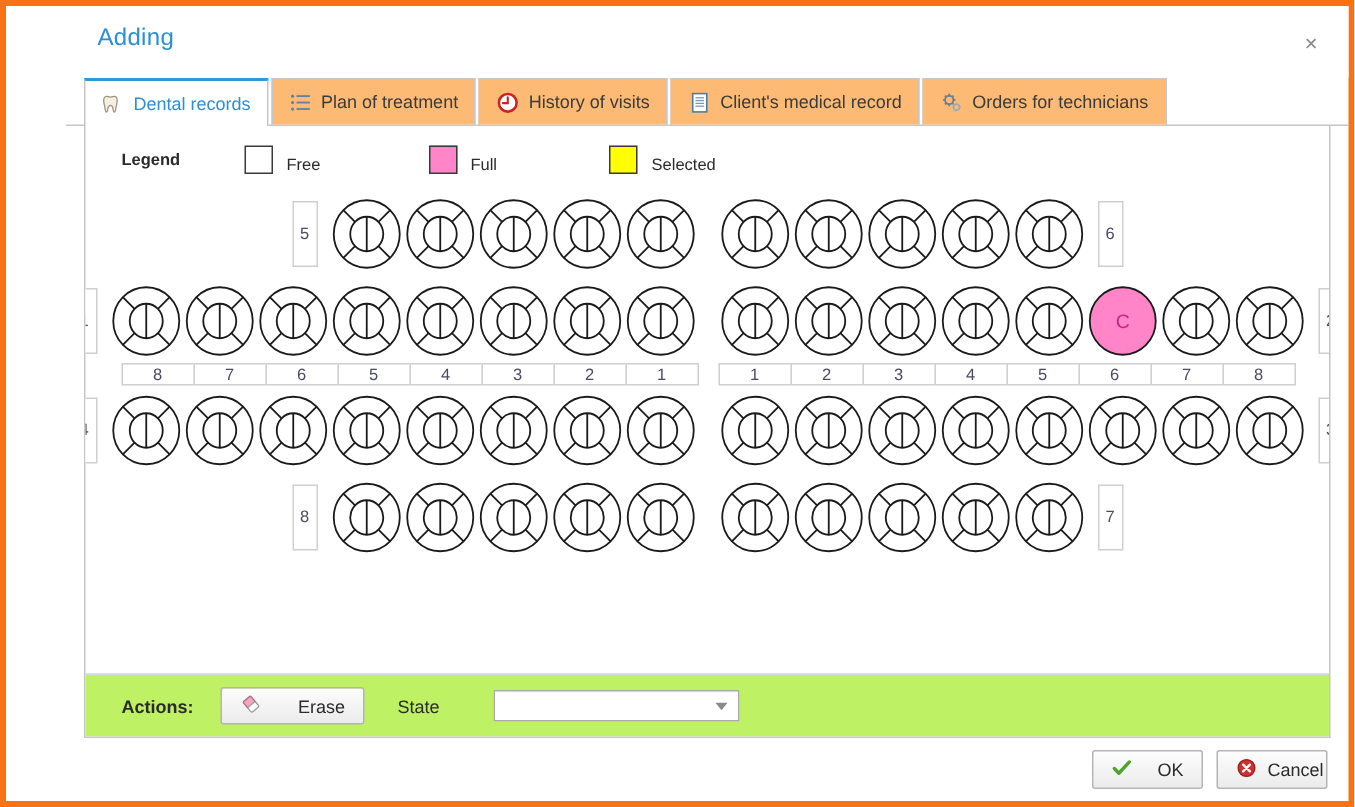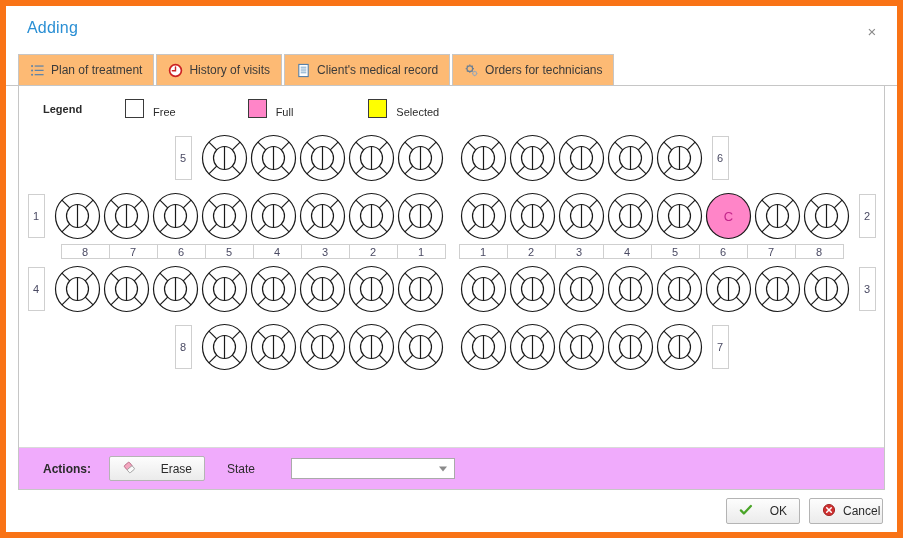--- a/index.html
+++ b/index.html
@@ -7,23 +7,24 @@
     width: 903px; height: 538px;
     font-family: "Liberation Sans", sans-serif;
     background: #ffffff;
     overflow: hidden;
   }
 
   .window {
     position: relative;
     width: 903px; height: 538px;
     background: #ffffff;
-    border: 6px solid #f97316;
+    border: 4px solid #f97316;
     display: flex;
     flex-direction: column;
+    padding-left: 40px;
   }
 
   
   .titlebar {
     height: 48px;
     flex: 0 0 48px;
     position: relative;
     background: #ffffff;
   }
   .title-text {
@@ -181,21 +182,21 @@
   
   .actions {
     position: absolute;
     left: 0; right: 0; bottom: 0;
     height: 42px;
     border-top: 1px solid #d9d9d9;
     display: flex;
     align-items: center;
     padding-left: 24px;
     gap: 0;
-    background: #f0abfc;
+    background: #bef264;
   }
   .actions-label { font-size: 12px; font-weight: bold; color: #2b2b2b; margin-right: 18px; }
   .btn {
     display: inline-flex;
     align-items: center;
     justify-content: space-between;
     gap: 7px;
     font-size: 12px;
     color: #2b2b2b;
     background: linear-gradient(#fdfdfd, #ebebeb);
@@ -246,20 +247,28 @@
 
 <div class="window">
 
   <div class="titlebar">
     <div class="title-text">Adding</div>
     <button class="close-btn">×</button>
   </div>
 
   <div class="tabstrip">
 
+    <div class="tab active">
+      <span class="tab-icon">
+        <svg viewBox="0 0 16 16">
+            <path d="M3.2 2.4c-1.3 0-2 1.3-2 3 0 2 .6 3.2.9 5 .2 1.3.3 3.2 1.1 3.2.9 0 .8-1.8 1.1-3.1.2-1 .6-1.7 1.7-1.7s1.5.7 1.7 1.7c.3 1.3.2 3.1 1.1 3.1.8 0 .9-1.9 1.1-3.2.3-1.8.9-3 .9-5 0-1.7-.7-3-2-3-1 0-1.4.5-2.8.5s-1.8-.5-2.8-.5z" fill="#f6efe0" stroke="#9b9384" stroke-width="0.9"></path>
+          </svg>
+      </span>
+      <span>Dental records</span>
+    </div>
 
     <div class="tab">
       <span class="tab-icon">
         <svg viewBox="0 0 16 16">
           <circle cx="2.2" cy="3.3" r="1.1" fill="#5b82a8"></circle>
           <circle cx="2.2" cy="7.9" r="1.1" fill="#5b82a8"></circle>
           <circle cx="2.2" cy="12.5" r="1.1" fill="#5b82a8"></circle>
           <rect x="5" y="2.6" width="9.5" height="1.3" fill="#5b82a8"></rect>
           <rect x="5" y="7.2" width="9.5" height="1.3" fill="#5b82a8"></rect>
           <rect x="5" y="11.8" width="9.5" height="1.3" fill="#5b82a8"></rect>

